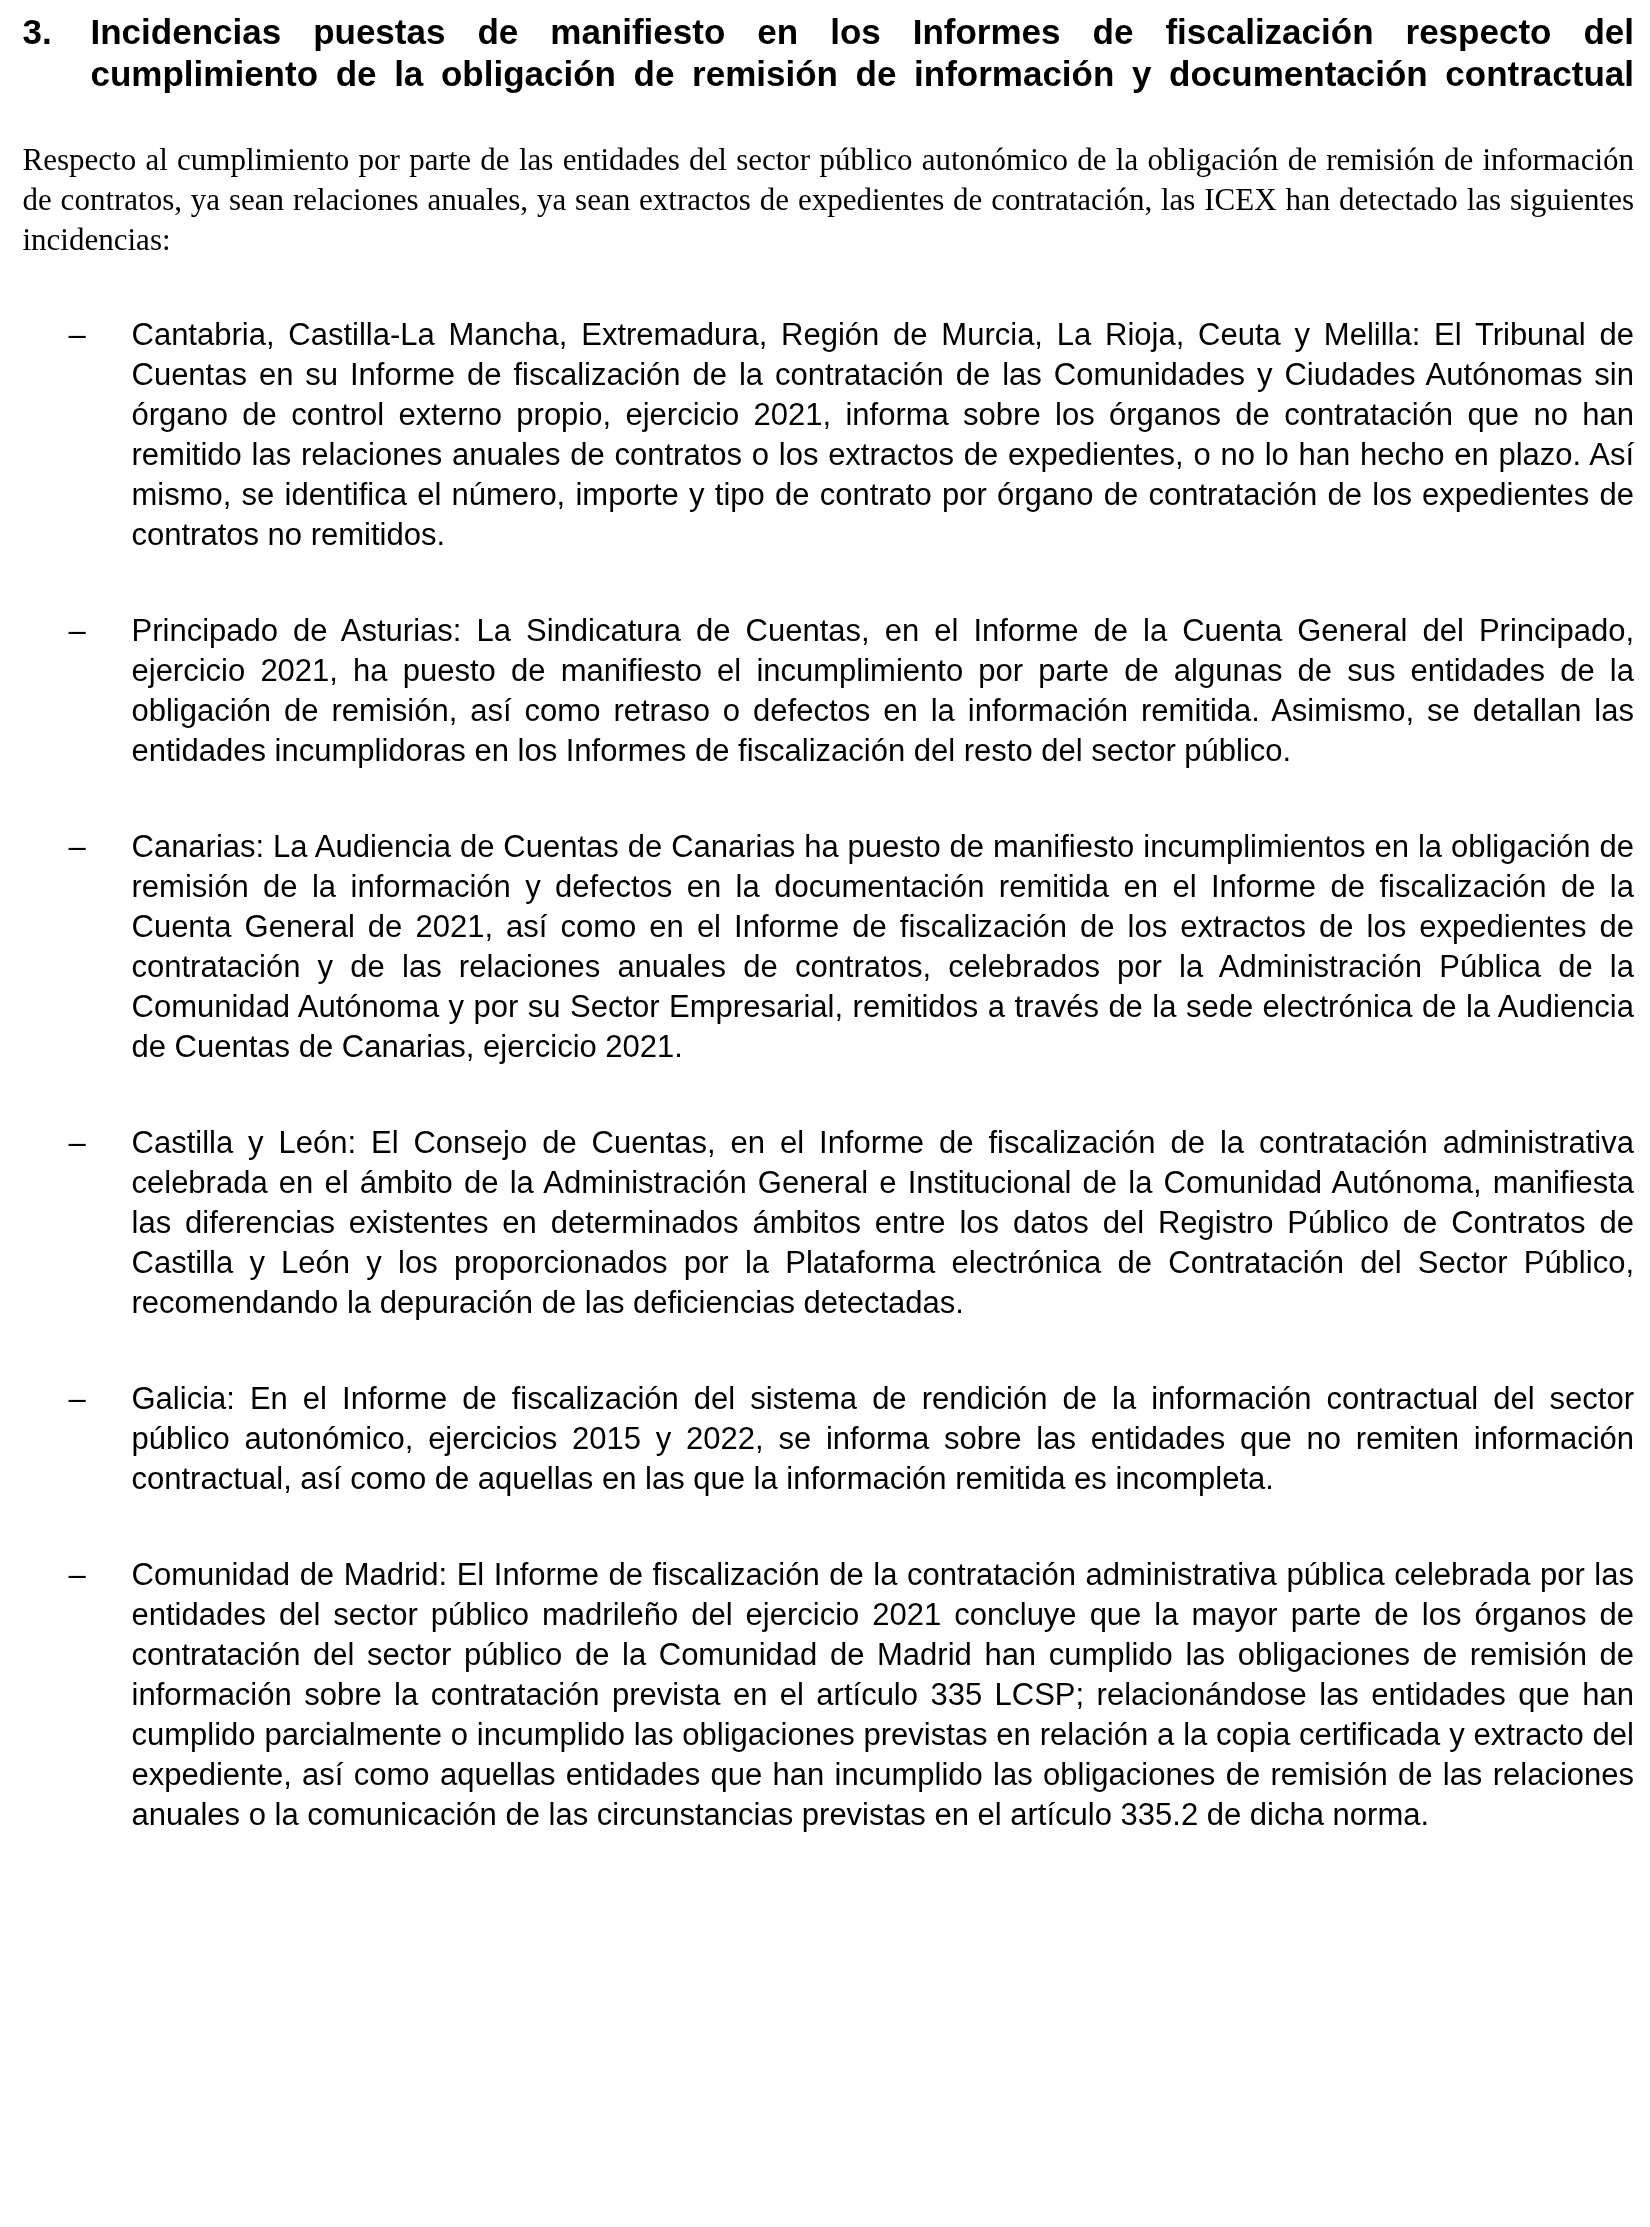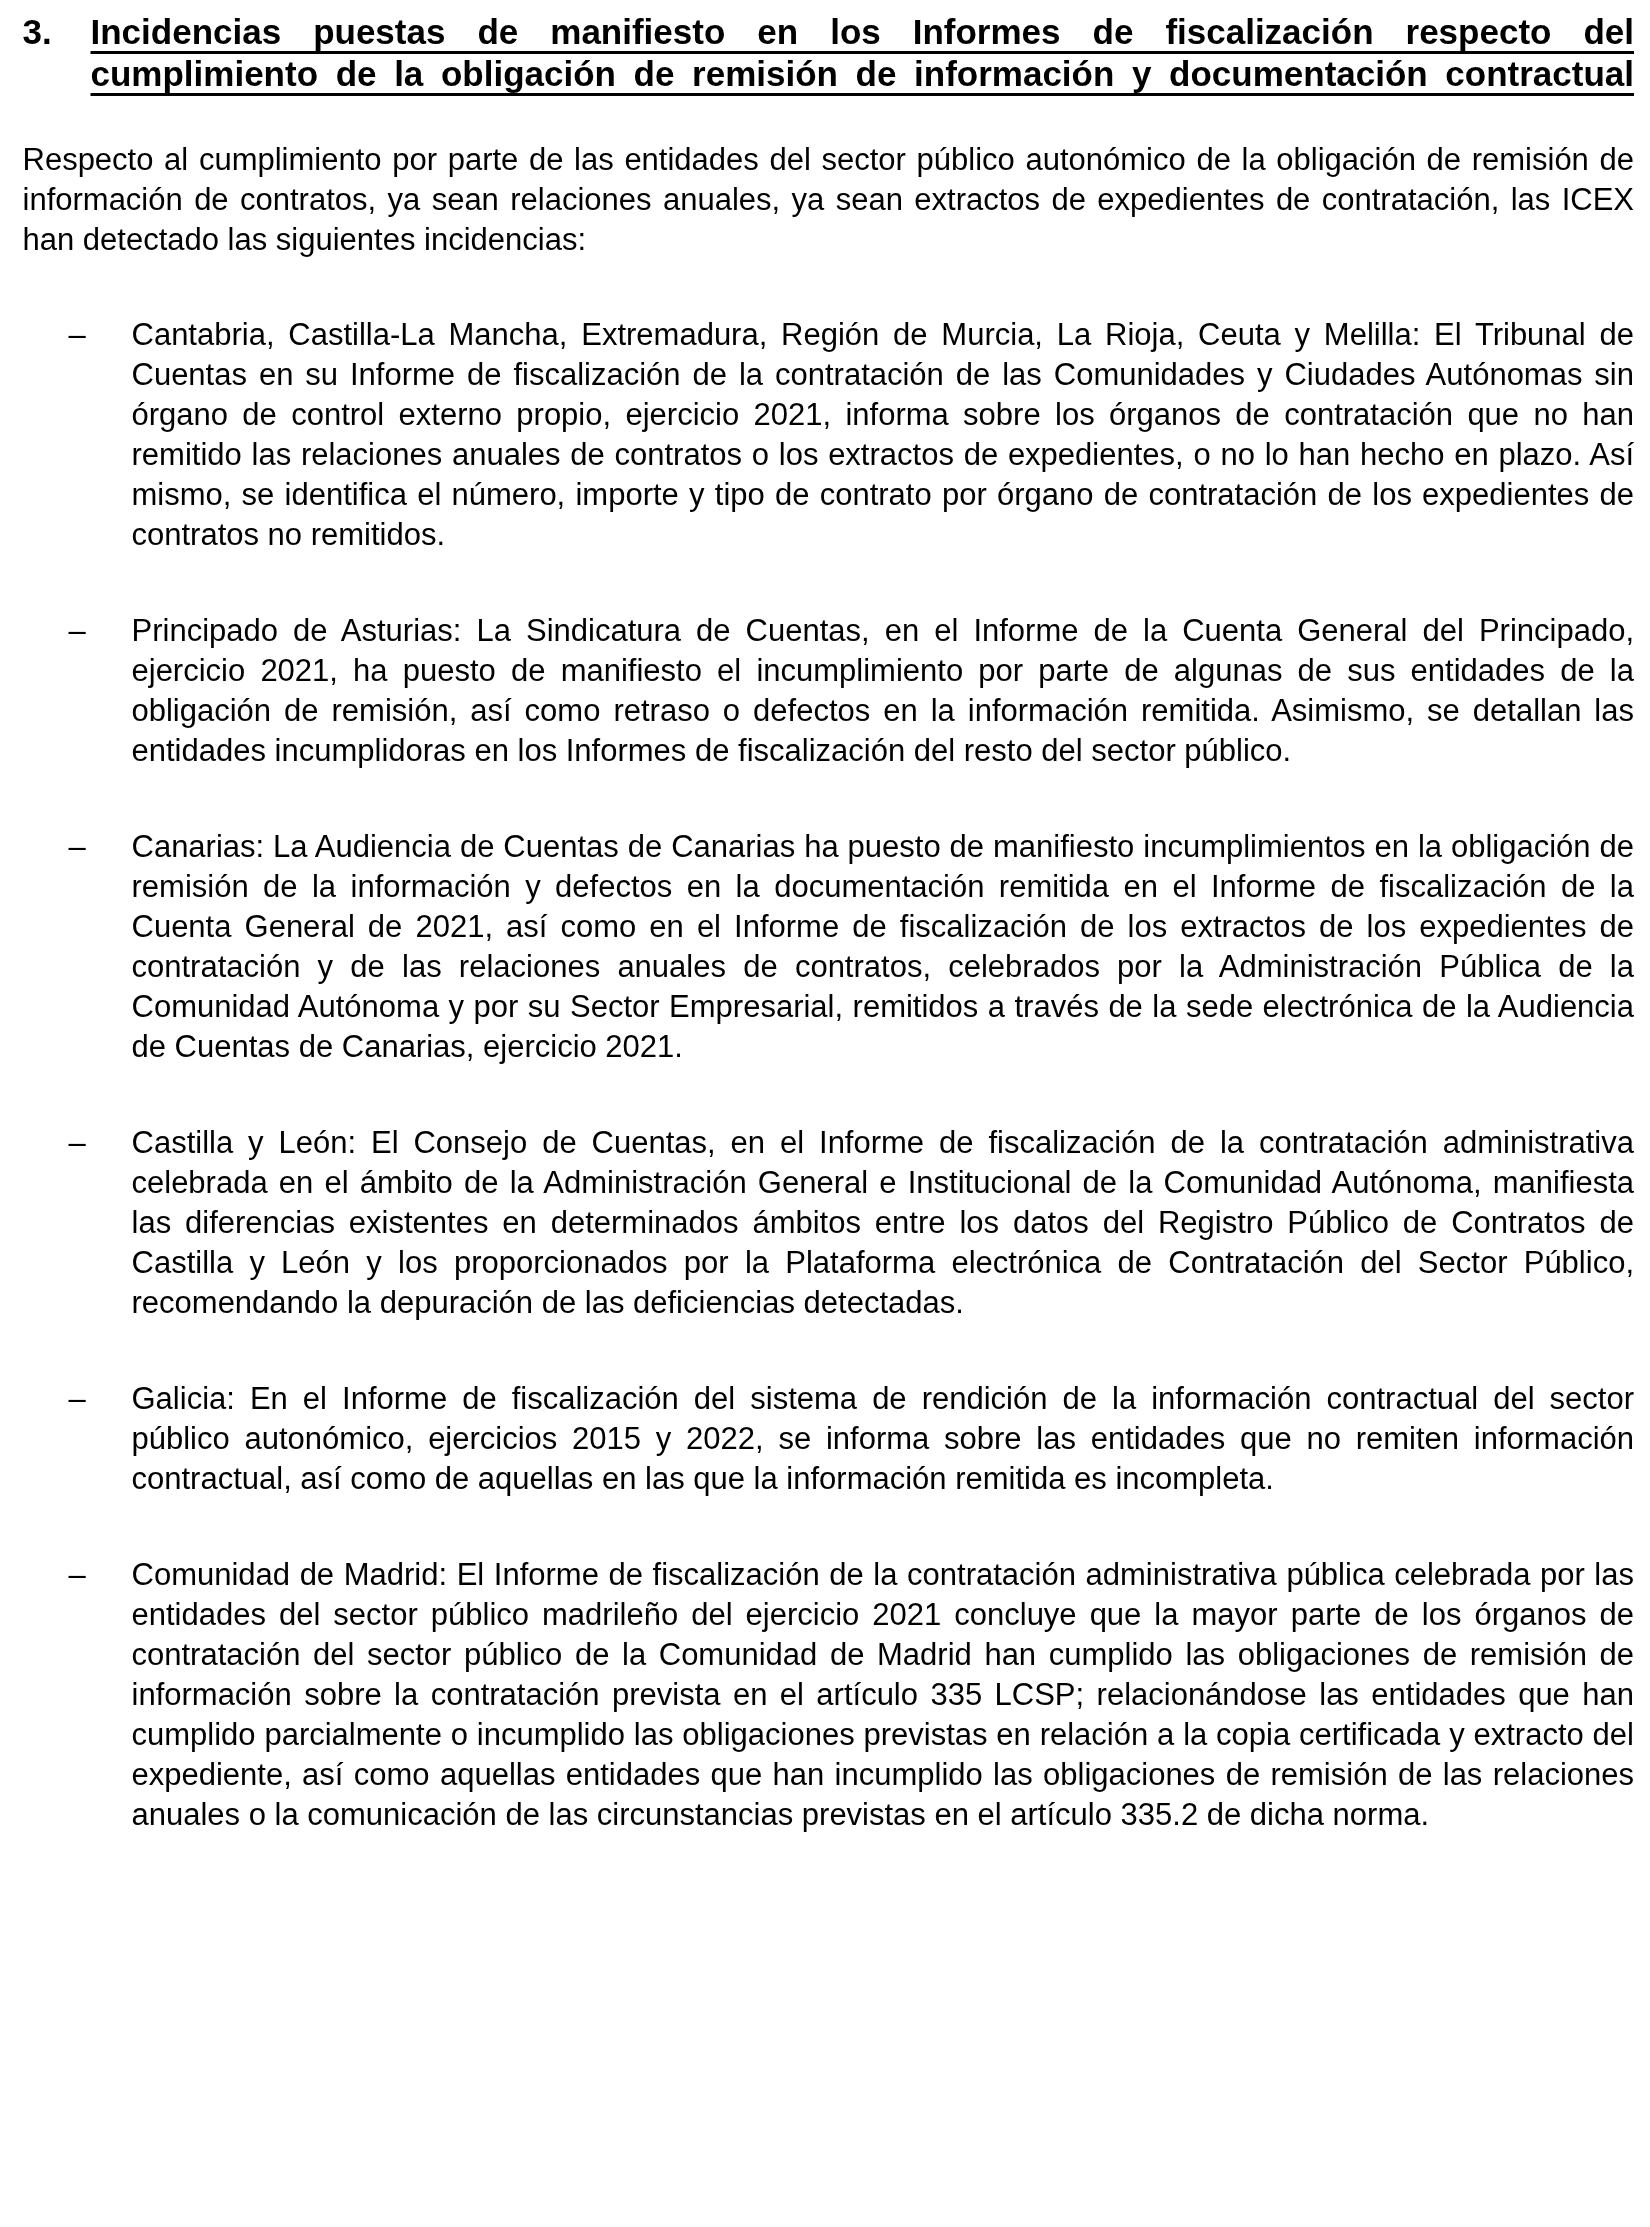--- a/index.html
+++ b/index.html
@@ -27,27 +27,27 @@
     font-size: 35px;
     line-height: 42px;
     margin: 0 0 45px 0;
   }
   .heading-num {
     text-decoration: none;
   }
   .heading-text {
     text-align: justify;
     text-align-last: justify;
-    text-decoration: underline;
     text-decoration-thickness: 3.2px;
     text-underline-offset: 7.2px;
   }
   .intro {
     margin: 0 0 55px 0;
     text-align: justify;
+    font-family: Liberation Serif, serif;
   }
   .list {
     margin: 0;
   }
   .item {
     display: grid;
     grid-template-columns: 63px 1fr;
     margin: 0 0 56px 46px;
   }
   .item:last-child {

